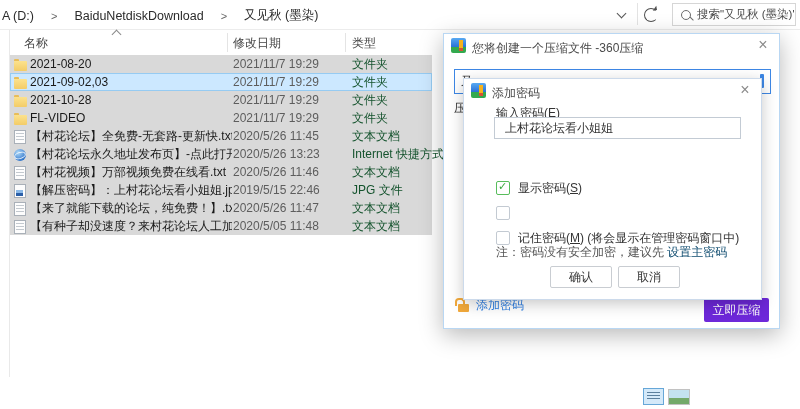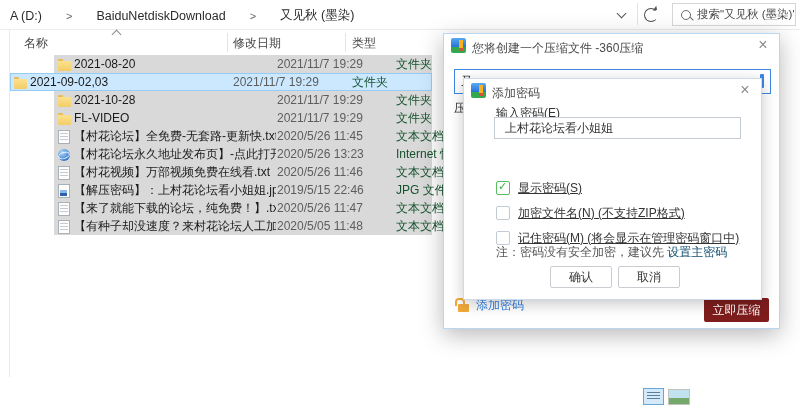--- a/index.html
+++ b/index.html
@@ -1,20 +1,20 @@
 <!DOCTYPE html>
 <html><head>
 <meta charset="utf-8">
 <style>
   html,body{margin:0;padding:0;}
   .screen{position:relative;width:800px;height:409px;background:#fff;overflow:hidden;
           font-family:"Liberation Sans","DejaVu Sans",sans-serif;font-size:12px;color:#333;}
   
   .toolbar{position:absolute;top:0;left:0;width:800px;height:29px;border-bottom:1px solid #ececec;background:#fff;}
-  .breadcrumb{position:absolute;left:2px;top:7px;display:flex;align-items:center;gap:24px;color:#2b2b2b;font-size:12.5px;white-space:nowrap;margin-left:8px;}
+  .breadcrumb{position:absolute;left:2px;top:7px;display:flex;align-items:center;gap:17px;color:#2b2b2b;font-size:12.5px;white-space:nowrap;}
   .crumb-sep{color:#666;font-size:11px;}
   .addr-chevron{position:absolute;left:614px;top:8px;width:14px;height:14px;display:flex;align-items:center;justify-content:center;}
   .chev-down{width:6px;height:6px;border-right:1.3px solid #555;border-bottom:1.3px solid #555;transform:rotate(45deg);margin-top:-3px;}
   .toolbar-divider{position:absolute;left:637px;top:3px;width:1px;height:22px;background:#e3e3e3;}
   .refresh{position:absolute;left:644px;top:8px;width:12px;height:12px;border:1.4px solid #4f4f4f;border-radius:50%;border-right-color:transparent;}
   .refresh::after{content:"";position:absolute;right:-3px;top:-2px;border:3px solid transparent;border-left-color:#4f4f4f;transform:rotate(35deg);}
   .searchbox{position:absolute;left:672px;top:3px;width:122px;height:21px;border:1px solid #d6d6d6;background:#fff;display:flex;align-items:center;}
   .magnifier{position:relative;width:8px;height:8px;border:1.3px solid #6d6d6d;border-radius:50%;margin:0 6px 0 8px;flex:none;}
   .magnifier::after{content:"";position:absolute;width:5px;height:1.4px;background:#6d6d6d;transform:rotate(45deg);right:-4px;bottom:-1px;}
   .search-text{color:#4a4a4a;font-size:11.5px;white-space:nowrap;overflow:hidden;}
@@ -22,21 +22,21 @@
   .headers{position:absolute;top:30px;left:0;width:440px;height:24px;background:#fff;color:#454545;}
   .h-label{position:absolute;top:5px;font-size:12px;white-space:nowrap;}
   .h-name{left:24px;} .h-date{left:233px;} .h-type{left:352px;}
   .sort-chevron{position:absolute;left:113px;top:1px;width:6px;height:6px;border-left:1px solid #8a8a8a;border-top:1px solid #8a8a8a;transform:rotate(45deg);}
   .h-sep{position:absolute;top:3px;width:1px;height:19px;background:#e4e4e4;}
   .h-sep1{left:227px;} .h-sep2{left:345px;}
   .pane-border{position:absolute;left:9px;top:30px;width:1px;height:347px;background:#e9e9e9;}
   
   .file-list{position:absolute;left:10px;top:55px;width:422px;}
   .file-row{position:relative;height:18px;line-height:18px;white-space:nowrap;}
-  .row-selected{background:#d9d9d9;margin-left:44px;}
+  .row-selected{background:#d9d9d9;}
   .row-active{background:#cce8ff;box-shadow:inset 0 0 0 1px #96cbf2;}
   .file-icon{position:absolute;left:4px;top:3px;}
   .file-name{position:absolute;left:20px;top:0;width:202px;color:#1a1a1a;overflow:hidden;}
   .file-date{position:absolute;left:223px;top:0;color:#5d5d5d;}
   .file-type{position:absolute;left:342px;top:0;color:#14532d;}
   
   .icon-folder{width:13px;height:10px;margin-top:1px;background:linear-gradient(180deg,#fce28d,#f3cc67);border-radius:1px;position:relative;display:inline-block;}
   .icon-folder::before{content:"";position:absolute;top:-2px;left:0;width:5px;height:2px;background:#e8bd59;border-radius:1px 1px 0 0;}
   .icon-text{width:10px;height:12px;background:#fdfdfd;border:1px solid #a9b0b8;display:inline-block;position:relative;}
   .icon-text::before{content:"";position:absolute;left:1px;right:1px;top:2px;height:8px;
@@ -59,26 +59,26 @@
   .icon-zip::after{content:"";position:absolute;left:8px;top:2px;width:4px;height:8px;background:#f6b21d;}
   .icon-zip::before{content:"";position:absolute;left:8px;top:10px;width:4px;height:3px;background:#d94f35;}
   
   .filename-input{position:absolute;left:10px;top:35px;width:315px;height:23px;border:1px solid #3d87e5;background:#fff;}
   .filename-text{position:absolute;left:6px;top:0;line-height:23px;color:#333;}
   .text-caret{position:absolute;right:6px;top:4px;width:4px;height:14px;background:#3d87e5;border-radius:1px;}
   .config-partial{position:absolute;left:10px;top:66px;color:#333;}
   .dlg-footer-link{position:absolute;left:14px;bottom:14px;display:flex;align-items:center;gap:7px;color:#2d7ee2;}
   .lock-icon{position:relative;width:11px;height:8px;background:#f2a93b;border-radius:1px;margin-top:4px;}
   .lock-icon::before{content:"";position:absolute;left:-3px;top:-6px;width:6px;height:6px;border:2px solid #f2a93b;border-bottom:none;border-radius:4px 4px 0 0;}
-  .compress-now{position:absolute;right:10px;bottom:6px;width:65px;height:24px;background:#7f1d1d;color:#fff;border:none;border-radius:2px;font-size:12px;display:flex;align-items:center;justify-content:center;font-family:Liberation Sans, sans-serif;margin-left:46px;}
+  .compress-now{position:absolute;right:10px;bottom:6px;width:65px;height:24px;background:#6d28d9;color:#fff;border:none;border-radius:2px;font-size:12px;display:flex;align-items:center;justify-content:center;font-family:Liberation Sans, sans-serif;margin-left:46px;}
   
   .pwd-label{position:absolute;left:32px;top:26px;color:#333;}
   .mnemonic{text-decoration:underline;}
   .pwd-input{position:absolute;left:30px;top:38px;width:225px;height:20px;border:1px solid #c3cbd4;font-family:inherit;font-size:12px;color:#333;padding:0 10px;outline:none;background:#fff;}
-  .check-rows{position:absolute;left:32px;top:101px;text-decoration:underline;}
+  .check-rows{position:absolute;left:32px;top:101px;}
   .check-row{display:flex;align-items:center;gap:8px;height:16px;margin-bottom:9px;}
   .checkbox{width:12px;height:12px;border:1px solid #c3cad2;border-radius:2px;background:#fff;flex:none;position:relative;}
   .checkbox.checked{border-color:#58bd5c;}
   .checkbox.checked::after{content:"✓";position:absolute;left:1px;top:-2px;color:#39a83e;font-size:11px;font-weight:bold;}
   .check-label{color:#333;white-space:nowrap;}
   .pwd-note{position:absolute;left:32px;top:165px;color:#555;white-space:nowrap;}
   .pwd-link{color:#0c4a6e;}
   .pwd-buttons{position:absolute;left:0;top:187px;width:100%;}
   .pwd-btn{position:absolute;width:62px;height:22px;background:#fff;border:1px solid #c9cdd2;border-radius:2px;font-size:12px;color:#333;font-family:inherit;display:flex;align-items:center;justify-content:center;}
   .btn-confirm{left:86px;} .btn-cancel{left:154px;}
@@ -221,23 +221,20 @@
     <input class="pwd-input" type="text" value="上村花论坛看小姐姐" style="">
     <div class="check-rows">
         <div class="check-row">
     <i class="checkbox checked"></i>
     <span class="check-label">
       <span>显示密码(</span><span class="mnemonic">S</span><span>)</span>
     </span>
   </div>
         <div class="check-row">
     <i class="checkbox"></i>
-    <span class="check-label">
-      <span>加密文件名(</span><span class="mnemonic">N</span><span>) (不支持ZIP格式)</span>
-    </span>
   </div>
         <div class="check-row">
     <i class="checkbox"></i>
     <span class="check-label">
       <span>记住密码(</span><span class="mnemonic">M</span><span>) (将会显示在管理密码窗口中)</span>
     </span>
   </div>
       </div>
     <div class="pwd-note">
       <span>注：密码没有安全加密，建议先 </span><span class="pwd-link">设置主密码</span>

